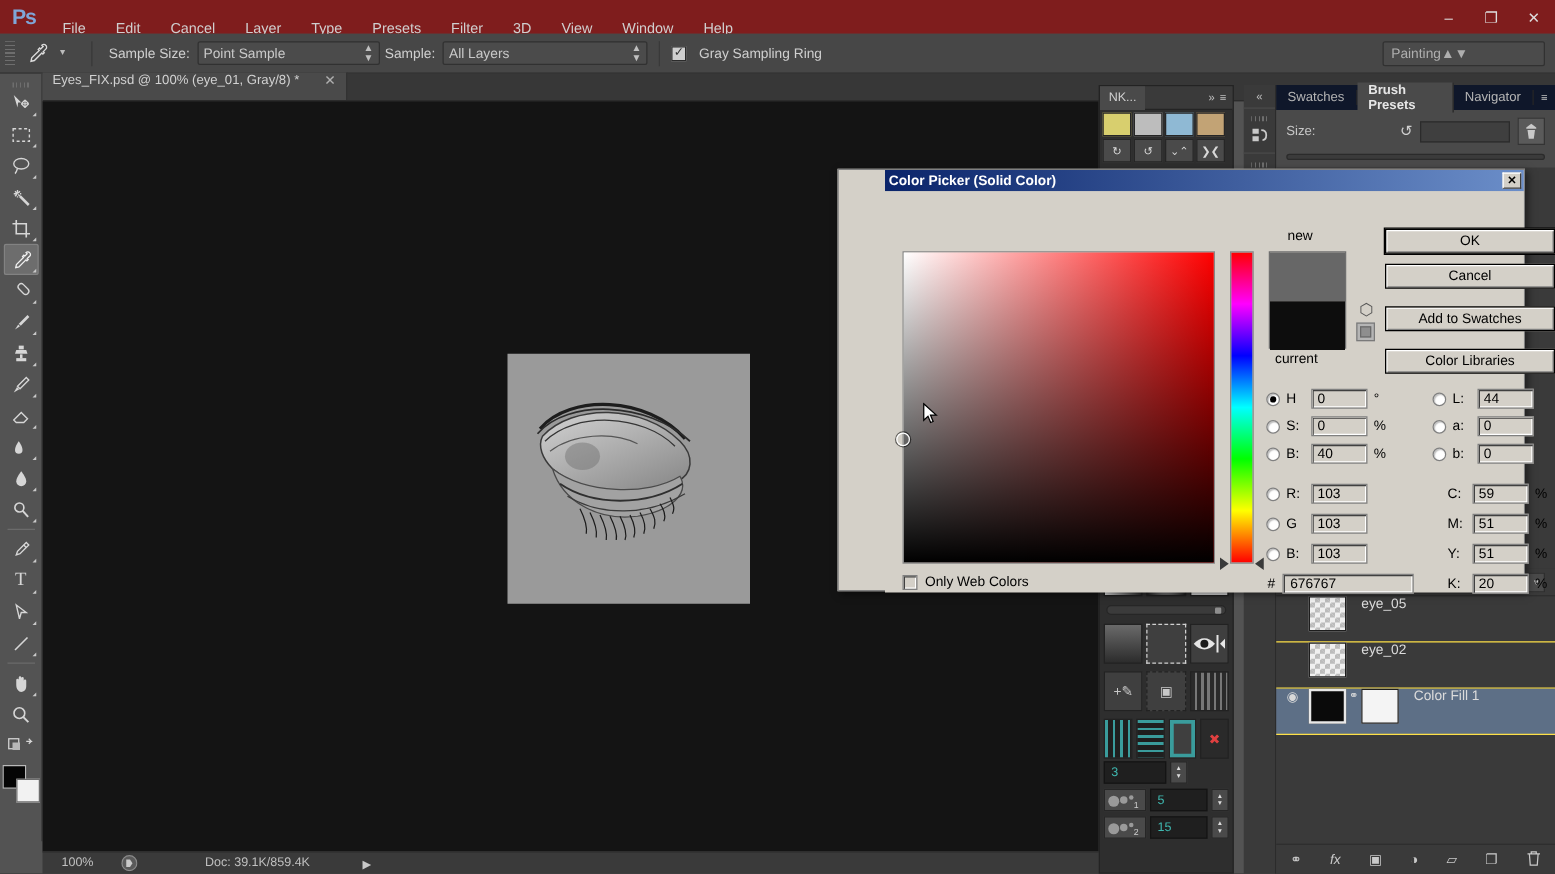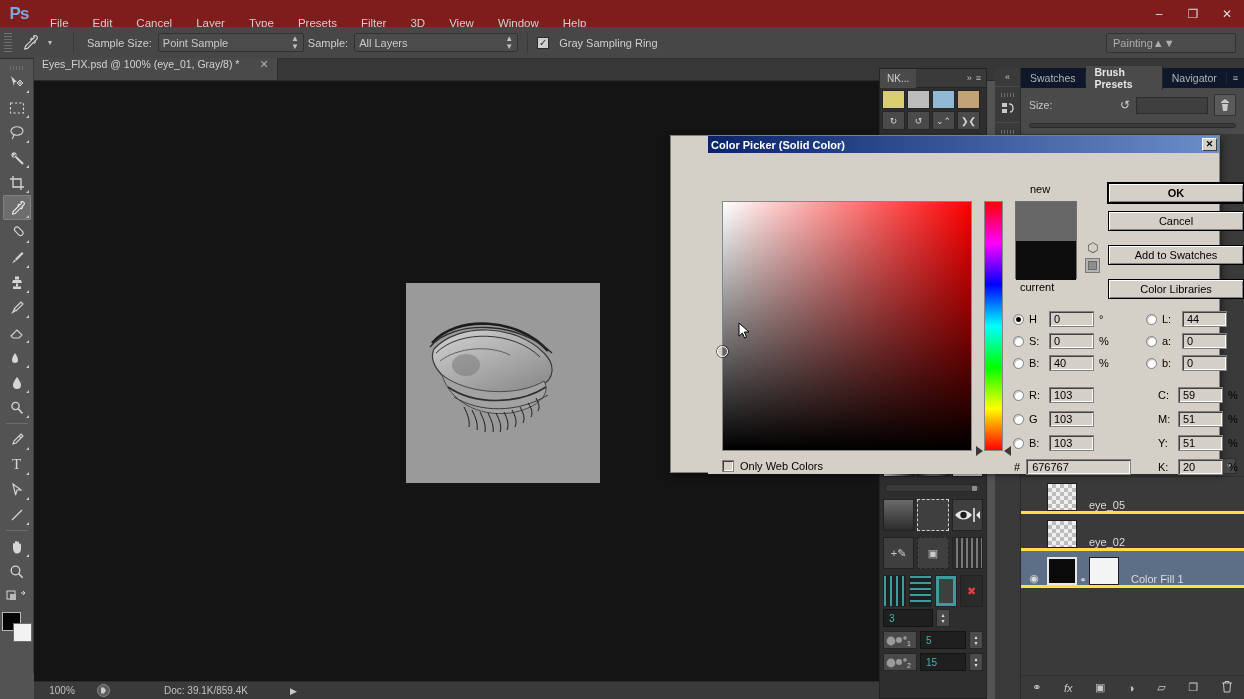--- a/index.html
+++ b/index.html
@@ -180,22 +180,22 @@
   .layers-panel { position:absolute; left:1021px; top:455px; width:223px; height:244px;
     background:#3a3a3a; }
   .lock-row { height:22px; display:flex; align-items:center; gap:10px;
     padding:0 8px; font-size:10px; color:#b9b9b9; background:#3a3a3a;
     border-bottom:1px solid #2e2e2e; }
   .fill-box { margin-left:auto; display:flex; align-items:center; gap:3px; }
   .fill-val { width:44px; height:16px; background:#4a4a4a; border:1px solid #2e2e2e;
     font-size:10px; color:#c9c9c9; display:flex; align-items:center; justify-content:center; }
   .fill-spin { width:14px; height:16px; background:#4a4a4a; border:1px solid #2e2e2e;
     display:flex; align-items:center; justify-content:center; font-size:7px; color:#ddd; }
-  .layer-row { height:37px; display:flex; align-items:flex-end;
-    border-bottom:3px solid #fde047; }
+  .layer-row { height:37px; display:flex; align-items:flex-start;
+    border-bottom:1px solid #fde047; }
   .layer-row.selected { background:#5d6f86; }
   .layer-eye { width:26px; display:flex; align-items:center; justify-content:center;
     color:#d8d8d8; font-size:11px; }
   .layer-thumb { width:30px; height:28px; border:1px solid #1e1e1e; position:relative; overflow:hidden;
     background:
       linear-gradient(45deg,#bcbcbc 25%,transparent 25%,transparent 75%,#bcbcbc 75%),
       linear-gradient(45deg,#bcbcbc 25%,transparent 25%,transparent 75%,#bcbcbc 75%),
       #f0f0f0;
     background-size:8px 8px; background-position:0 0,4px 4px; }
   .layer-thumb.solid { background:#0a0a0a; border:2px solid #e8e8e8; }
@@ -738,21 +738,21 @@
         <div class="swatch-new" id="swNew" style="background: rgb(103, 103, 103);"></div>
         <div class="swatch-cur" id="swCur" style="background: rgb(13, 13, 13);"></div>
       </div>
       <div class="nc-label" style="left:312px; top:128px;">current</div>
 
       <div class="warn-ic">⬡</div>
       <div class="web-ic">
           <i></i>
         </div>
 
-      <div class="cp-btn default" style="top:30px;font-weight:bold;">OK</div>
+      <div class="cp-btn default" style="top:30px;">OK</div>
       <div class="cp-btn" style="top:58px;">Cancel</div>
       <div class="cp-btn" style="top:92px;">Add to Swatches</div>
       <div class="cp-btn" style="top:126px;">Color Libraries</div>
 
       <div class="field-grid" style="left:305px; top:155px; width:100px;">
         <div class="frow">
           <span class="radio on">
               <i></i>
             </span>
           <span class="flabel">H</span>

